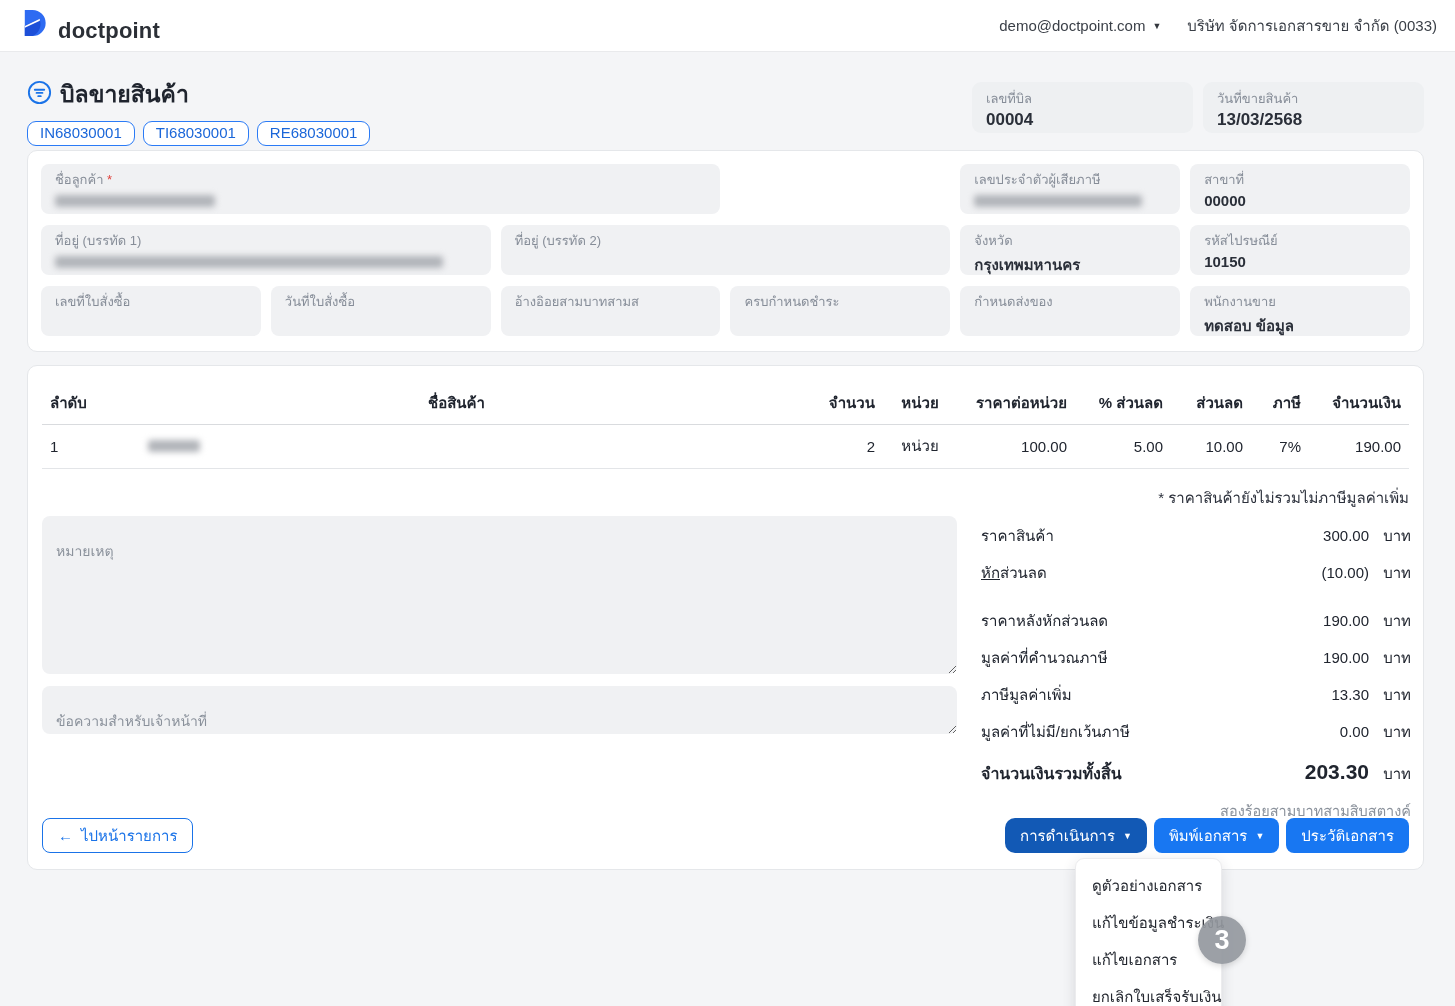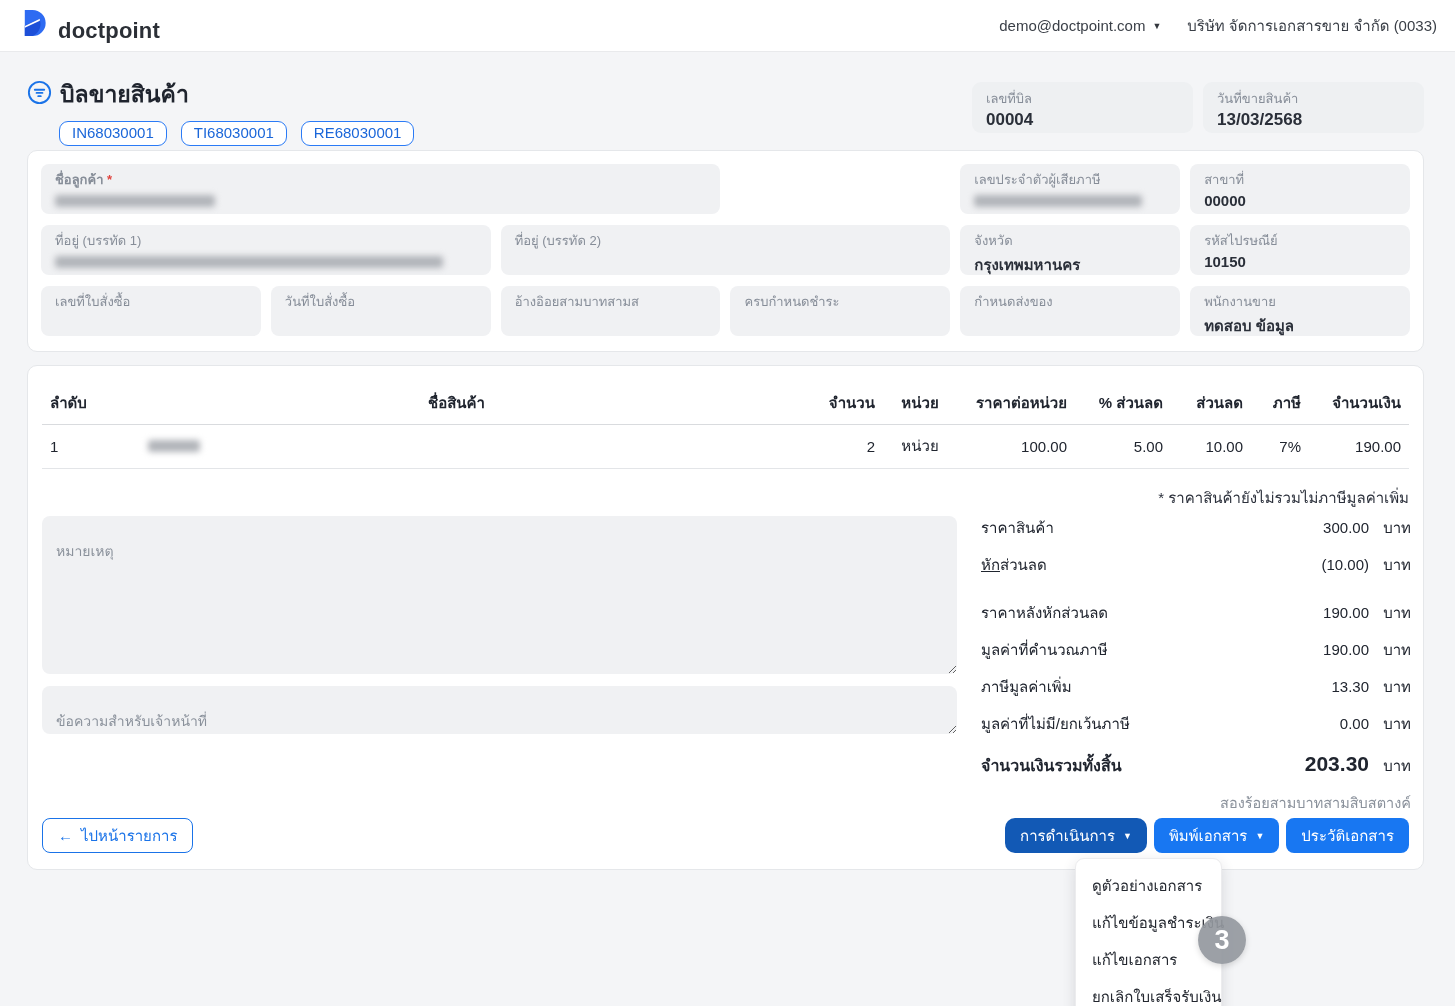--- a/index.html
+++ b/index.html
@@ -20,21 +20,21 @@
   .brand { display:flex; align-items:flex-end; gap:7px; }
   .brand-name { font-size:22px; font-weight:700; color:#2b2f36; letter-spacing:.2px; }
   .top-right { display:flex; align-items:center; gap:26px; font-size:15px; color:#3a3f47; }
   .account { display:flex; align-items:center; gap:7px; cursor:pointer; }
   .caret-sm { font-size:9px; color:#33373d; }
 
   
   .title-block { position:absolute; left:27px; top:76px; }
   .title-line { display:flex; align-items:center; gap:8px; }
   .page-title { font-size:23px; font-weight:700; color:#1f242e; }
-  .badge-row { display:flex; gap:14px; margin-top:9px;margin-left:32px; }
+  .badge-row { display:flex; gap:8px; margin-top:9px; }
   .doc-badge {
     display:inline-block; padding:2px 12px 4px; background:#fff;
     border:1.6px solid #2b7bf6; border-radius:9px; color:#1a66d9; font-size:15px;
   }
   .stat-cards { position:absolute; right:31px; top:82px; display:flex; gap:10px; }
   .stat-card {
     width:221px; height:51px; background:#eef0f2; border-radius:9px;
     padding:6px 14px 0;
   }
   .stat-label { font-size:13px; color:#868d98; }
@@ -42,21 +42,21 @@
 
   
   .card {
     position:absolute; background:#fff; border:1px solid #e5e7ea; border-radius:10px;
   }
   .card-info { left:27px; top:150px; width:1397px; height:202px; padding:13px;
     display:grid; grid-template-columns:repeat(6,1fr); gap:11px 10px;
     grid-auto-rows:50px;
   }
   .field { background:#f0f1f3; border-radius:8px; padding:5px 14px 0; overflow:hidden; }
-  .f-span3 { grid-column:span 3;font-weight:bold; }
+  .f-span3 { grid-column:span 3; }
   .f-span2 { grid-column:span 2; }
   .f-label { font-size:13px; color:#868d98; white-space:nowrap; }
   .f-value { font-size:15px; font-weight:600; color:#2a2f39; margin-top:2px; }
   .req { color:#e0433d; }
   .blur-bar { background:#b1b4b9; border-radius:3px; filter:blur(3px); height:12px; margin-top:5px; }
   .w160 { width:160px; } .w388 { width:388px; } .w168 { width:168px; }
 
   
   .card-items { left:27px; top:365px; width:1397px; height:505px; padding:0 14px; }
   table.items { width:100%; border-collapse:collapse; margin-top:21px; }
@@ -74,21 +74,21 @@
 
   textarea.note-area {
     position:absolute; background:#f0f1f3; border:none; border-radius:8px;
     padding:24px 14px; font-family:inherit; font-size:14px; color:#2a2f39;
     resize:both; outline:none;
   }
   textarea.note-area::placeholder { color:#8a919b; }
   .remark { left:14px; top:150px; width:915px; height:158px; }
   .staff-note { left:14px; top:320px; width:915px; height:47px; resize:none; }
 
-  .summary { position:absolute; left:953px; top:150px; width:430px; }
+  .summary { position:absolute; left:953px; top:158px; width:430px; }
   .sum-row { display:flex; align-items:baseline; margin-bottom:13px; }
   .sum-label { flex:1; font-size:15px; color:#20252f; }
   .sum-val { width:110px; text-align:right; font-size:15px; color:#20252f; }
   .sum-cur { width:42px; text-align:right; font-size:15px; color:#20252f; }
   .gap-lg { margin-top:24px; }
   .u { text-decoration:underline; }
   .sum-total .sum-label { font-size:16px; font-weight:600; }
   .sum-total .sum-val { font-size:21px; font-weight:600; }
   .sum-total { margin-top:16px; align-items:baseline; }
   .sum-words { text-align:right; font-size:14.5px; color:#8a919b; margin-top:3px; }

